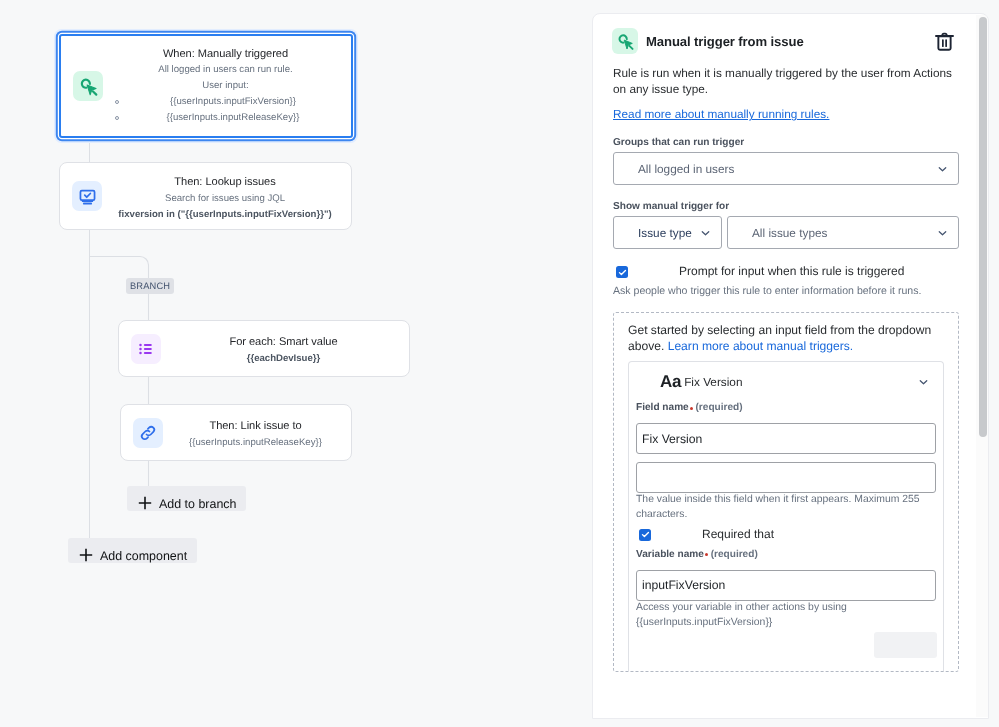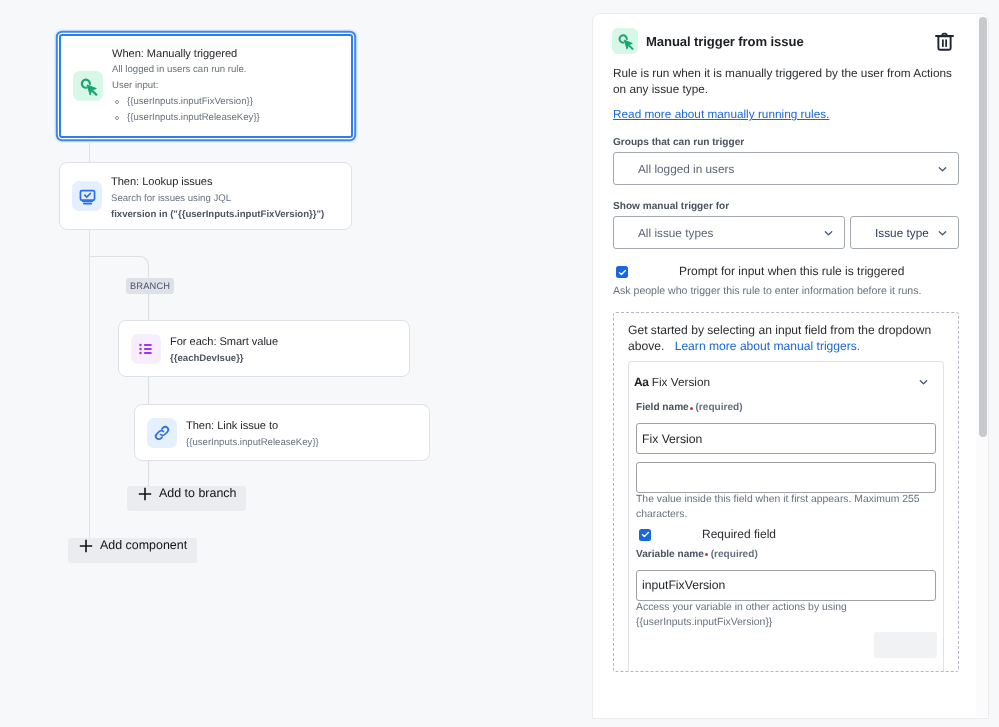--- a/index.html
+++ b/index.html
@@ -7,41 +7,41 @@
        font-family:"Liberation Sans",sans-serif;color:#172b4d;
        -webkit-font-smoothing:antialiased;text-rendering:geometricPrecision;}
   .stage{position:relative;width:999px;height:727px;}
 
   
   .canvas{position:absolute;left:0;top:0;width:592px;height:727px;background:#f7f8f9;overflow:hidden;}
 
   .trunk{position:absolute;background:#dcdfe4;}
 
   .node{position:absolute;background:#fff;border:1px solid #dfe1e6;border-radius:8px;
-        box-sizing:border-box;display:flex;align-items:center;}
+        box-sizing:border-box;display:flex;align-items:center;text-align:center;}
   .node.sel{border:2px solid #2a7ef0;box-shadow:0 0 0 1.2px #fff,0 0 0 3.2px #3d86f0,0 0 0 5px #e2edff;}
   .node-ico{flex:0 0 auto;width:30px;height:30px;border-radius:7px;display:flex;
             align-items:center;justify-content:center;}
   .node-body{flex:1 1 auto;min-width:0;}
   .node-title{font-size:11.1px;line-height:15.7px;color:#24262a;font-weight:400;letter-spacing:-0.05px;}
   .node-sub{font-size:9.6px;line-height:15.7px;color:#67717f;}
   .node-code{font-size:9.6px;line-height:15.7px;color:#4c5561;font-weight:700;white-space:nowrap;}
   .node-cap{font-size:9.6px;line-height:15.7px;color:#67717f;}
   .node-sv{font-size:9.6px;line-height:15.7px;color:#67717f;}
   .node-sv.b{font-weight:700;color:#4c5561;}
   ul.bul{margin:0;padding:0;list-style:none;}
   ul.bul li{position:relative;font-size:9.6px;line-height:15.7px;color:#67717f;padding-left:15px;}
   ul.bul li:before{content:"";position:absolute;left:3px;top:6px;width:4px;height:4px;
         border:1px solid #8993a4;border-radius:50%;box-sizing:border-box;}
 
   .branchlbl{position:absolute;background:#dfe1e6;border-radius:3px;
         font-size:9.3px;line-height:16px;letter-spacing:0.15px;color:#44546f;
         padding:0 4px;font-weight:400;}
 
-  .ghostbtn{position:absolute;display:flex;align-items:flex-start;background:#ebecf0;
+  .ghostbtn{position:absolute;display:flex;align-items:flex-end;background:#ebecf0;
         border:none;border-radius:3px;color:#101214;font-size:12.45px;
         font-family:"Liberation Sans",sans-serif;padding:0 10px;box-sizing:border-box;cursor:pointer;}
   .ghostbtn .plus{flex:0 0 auto;margin-right:6px;display:flex;}
 
   
   .panel{position:absolute;left:592px;top:13px;width:397px;height:706px;background:#fff;
          border:1px solid #ebecf0;border-top-left-radius:8px;border-top-right-radius:8px;
          box-sizing:border-box;overflow:hidden;}
   .pscroll{position:absolute;left:0;top:0;width:386px;height:100%;overflow:hidden;}
   .pinner{position:absolute;left:0;top:0;width:386px;}
@@ -75,26 +75,26 @@
 
   .addfield{margin:0 20px;display:inline-flex;align-items:center;height:26px;
        background:#ebecf0;border:none;border-radius:3px;padding:0 9px;cursor:pointer;
        font-family:"Liberation Sans",sans-serif;font-size:11.8px;color:#1d2125;}
   .addfield .gear{display:flex;margin-right:5px;margin-left:-1px;}
   .addfield .chev{display:flex;margin-left:9px;}
 
   .dropzone{margin:0 20px;border:1.2px dashed #b3b9c4;border-radius:3px;padding:9px 14px 0;
        box-sizing:border-box;}
   .dzintro{font-size:12.1px;line-height:16.2px;color:#292c2f;}
-  .dzintro a{color:#1868db;text-decoration:none;margin-left:7px;}
+  .dzintro a{color:#1868db;text-decoration:none;}
 
   .fcard{margin-top:7px;border:1px solid #dfe1e6;border-radius:4px;background:#fff;
          border-bottom:none;border-bottom-left-radius:0;border-bottom-right-radius:0;}
   .fchead{position:relative;display:flex;align-items:center;height:39px;padding:0 5px;cursor:pointer;}
-  .fcAa{font-size:12px;font-weight:700;color:#1d2125;letter-spacing:-0.3px;}
+  .fcAa{font-size:17px;font-weight:700;color:#1d2125;letter-spacing:-0.3px;margin-left:26px;}
   .fctitle{font-size:11.8px;color:#292c2f;margin-left:3px;}
   .fchead .chev{position:absolute;right:13px;top:50%;transform:translateY(-50%);display:flex;}
   .fcbody{padding:0 7px 0;}
   .fclabel{font-size:10.1px;font-weight:700;color:#4a525e;line-height:14px;}
   .fclabel .star{color:transparent;font-size:10.1px;position:relative;}
   .fclabel .star:after{content:"";position:absolute;left:1px;top:4.5px;width:3px;height:3px;border-radius:50%;background:#c9372c;}
   .fclabel .req{color:#67717f;font-weight:700;}
   .inp{box-sizing:border-box;width:100%;height:31px;border:1px solid #9ea1a6;border-radius:3px;
        background:#fff;display:flex;align-items:center;padding:0 5px;margin-top:8px;
        font-size:12.2px;color:#1d2125;cursor:text;}
@@ -165,21 +165,21 @@
           <rect x="9.4" y="10.7" width="9.6" height="2.6" rx="1.3" fill="#9a38f0"></rect>
           <rect x="9.4" y="15.5" width="9.6" height="2.6" rx="1.3" fill="#9a38f0"></rect>
         </svg>
       </div>
       <div class="node-body" style="margin-top:4px;">
         <div class="node-title">For each: Smart value</div>
         <div class="node-sv b">{{eachDevIsue}}</div>
       </div>
     </div>
 
-    <div class="node" style="left:134px;top:404px;width:296px;height:57px;padding:0 12px;">
+    <div class="node" style="left:120px;top:404px;width:232px;height:57px;padding:0 12px;">
       <div class="node-ico" style="background:#e4efff;margin-right:9px;">
         <svg width="20" height="20" viewBox="0 0 24 24">
           <path d="M10.2 13.8 a3.6 3.6 0 0 0 5.1 0 l3.1 -3.1 a3.6 3.6 0 0 0 -5.1 -5.1 l-1.4 1.4" fill="none" stroke="#2f6feb" stroke-width="2.1" stroke-linecap="round"></path>
           <path d="M13.8 10.2 a3.6 3.6 0 0 0 -5.1 0 l-3.1 3.1 a3.6 3.6 0 0 0 5.1 5.1 l1.4 -1.4" fill="none" stroke="#2f6feb" stroke-width="2.1" stroke-linecap="round"></path>
         </svg>
       </div>
       <div class="node-body" style="margin-top:4px;">
         <div class="node-title">Then: Link issue to</div>
         <div class="node-sv">{{userInputs.inputReleaseKey}}</div>
       </div>
@@ -238,30 +238,30 @@
             <span class="chev">
               <svg width="13" height="13" viewBox="0 0 16 16">
                 <path d="M4 6.4 L8 10.2 L12 6.4" fill="none" stroke="#44546f" stroke-width="1.5" stroke-linecap="round" stroke-linejoin="round"></path>
               </svg>
             </span>
           </div>
         </div>
 
         <div class="flabel" style="margin-top:15px;">Show manual trigger for</div>
         <div class="fieldrow">
-          <div class="sel" style="flex:1 1 auto;">
-            <span>All issue types</span>
+          <div class="sel" style="width:109px;flex:0 0 auto;color:#2c3e5d;">
+            <span>Issue type</span>
             <span class="chev">
               <svg width="13" height="13" viewBox="0 0 16 16">
                 <path d="M4 6.4 L8 10.2 L12 6.4" fill="none" stroke="#44546f" stroke-width="1.5" stroke-linecap="round" stroke-linejoin="round"></path>
               </svg>
             </span>
           </div>
-          <div class="sel" style="width:109px;flex:0 0 auto;color:#2c3e5d;">
-            <span>Issue type</span>
+          <div class="sel" style="flex:1 1 auto;">
+            <span>All issue types</span>
             <span class="chev">
               <svg width="13" height="13" viewBox="0 0 16 16">
                 <path d="M4 6.4 L8 10.2 L12 6.4" fill="none" stroke="#44546f" stroke-width="1.5" stroke-linecap="round" stroke-linejoin="round"></path>
               </svg>
             </span>
           </div>
         </div>
 
         <div class="cbrow" style="margin-top:15px;">
           <div class="cbox">
@@ -300,21 +300,21 @@
                   <span></span>
                 </div>
               <div class="fchelp">The value inside this field when it first appears. Maximum 255 characters.</div>
 
               <div class="cbrow" style="padding:0 0 0 3px;margin-top:4px;">
                 <div class="cbox">
                   <svg width="11" height="11" viewBox="0 0 16 16">
                     <path d="M3.6 8.2 L6.4 11 L12.3 5.1" fill="none" stroke="#fff" stroke-width="2" stroke-linecap="round" stroke-linejoin="round"></path>
                   </svg>
                 </div>
-                <div class="cblabel">Required field</div>
+                <div class="cblabel">Required that</div>
               </div>
 
               <div class="fclabel" style="margin-top:6px;"><span>Variable name</span><span class="star">*</span> <span class="req">(required)</span></div>
               <div class="inp">
                   <span>inputFixVersion</span>
                 </div>
               <div class="fchelp">Access your variable in other actions by using {{userInputs.inputFixVersion}}</div>
 
               <div class="savebar">
                 <div class="savebtn"></div>

